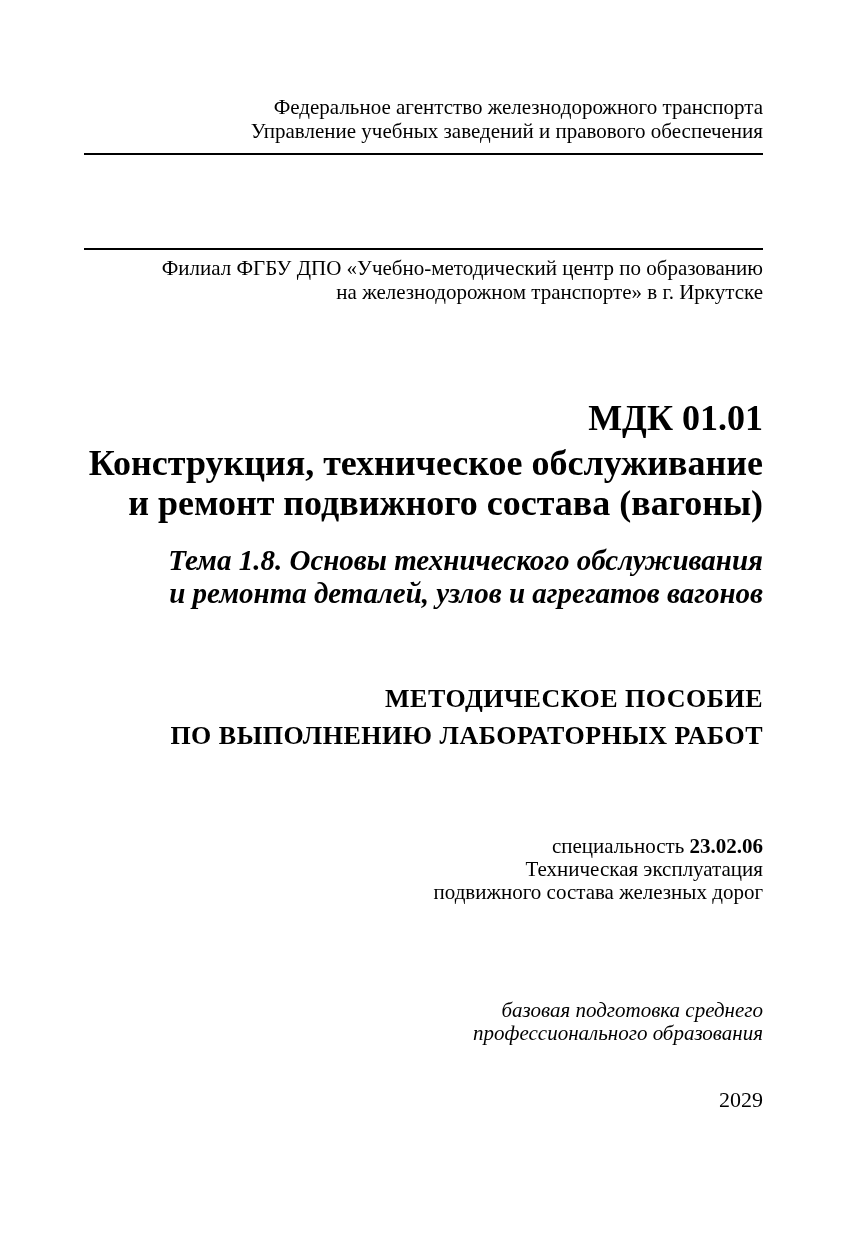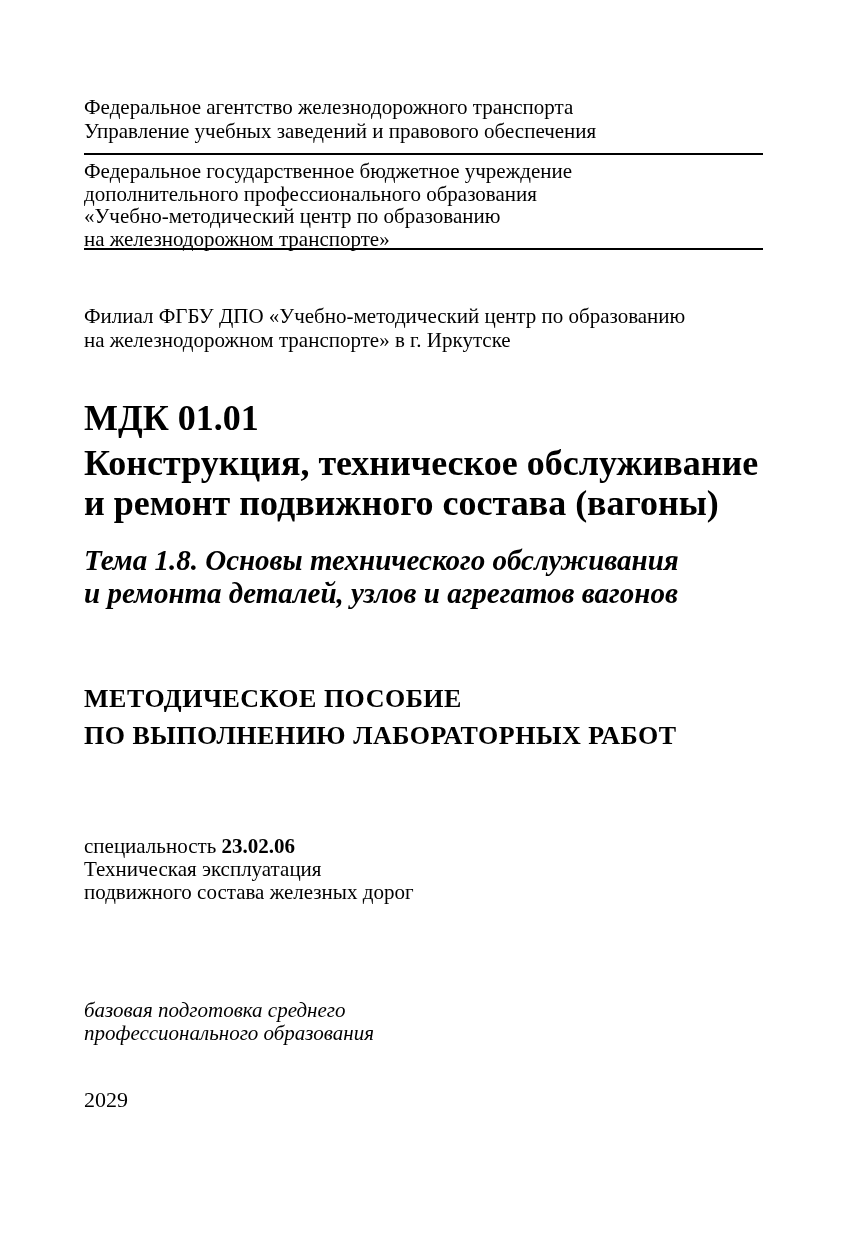--- a/index.html
+++ b/index.html
@@ -13,21 +13,21 @@
     height: 1241px;
     background: #ffffff;
     color: #000000;
     font-family: "Liberation Serif", "DejaVu Serif", serif;
     overflow: hidden;
   }
   .col {
     position: absolute;
     left: 84px;
     width: 679px;
-    text-align: left;
+    text-align: right;
   }
   .org-text {
     font-size: 21px;
     line-height: 24px;
     font-weight: 400;
   }
   .inst-text {
     font-size: 21px;
     line-height: 22.5px;
     font-weight: 400;
@@ -83,30 +83,24 @@
 
 <div class="page">
 
   <div class="col org-text" style="top: 95px;">
     <div>Федеральное агентство железнодорожного транспорта</div>
     <div>Управление учебных заведений и правового обеспечения</div>
   </div>
 
   <div class="rule" style="top: 153px;"></div>
 
-  <div class="col inst-text" style="top: 160px;">
-    <div>Федеральное государственное бюджетное учреждение</div>
-    <div>дополнительного профессионального образования</div>
-    <div>«Учебно-методический центр по образованию</div>
-    <div>на железнодорожном транспорте»</div>
-  </div>
 
   <div class="rule" style="top: 248px;"></div>
 
-  <div class="col org-text" style="top: 256px; margin-top: 48px;">
+  <div class="col org-text" style="top: 256px;">
     <div>Филиал ФГБУ ДПО «Учебно-методический центр по образованию</div>
     <div>на железнодорожном транспорте» в г. Иркутске</div>
   </div>
 
   <div class="col title-code" style="top: 396px;">МДК 01.01</div>
 
   <div class="col title-main" style="top: 443px;">
     <div>Конструкция, техническое обслуживание</div>
     <div>и ремонт подвижного состава (вагоны)</div>
   </div>

